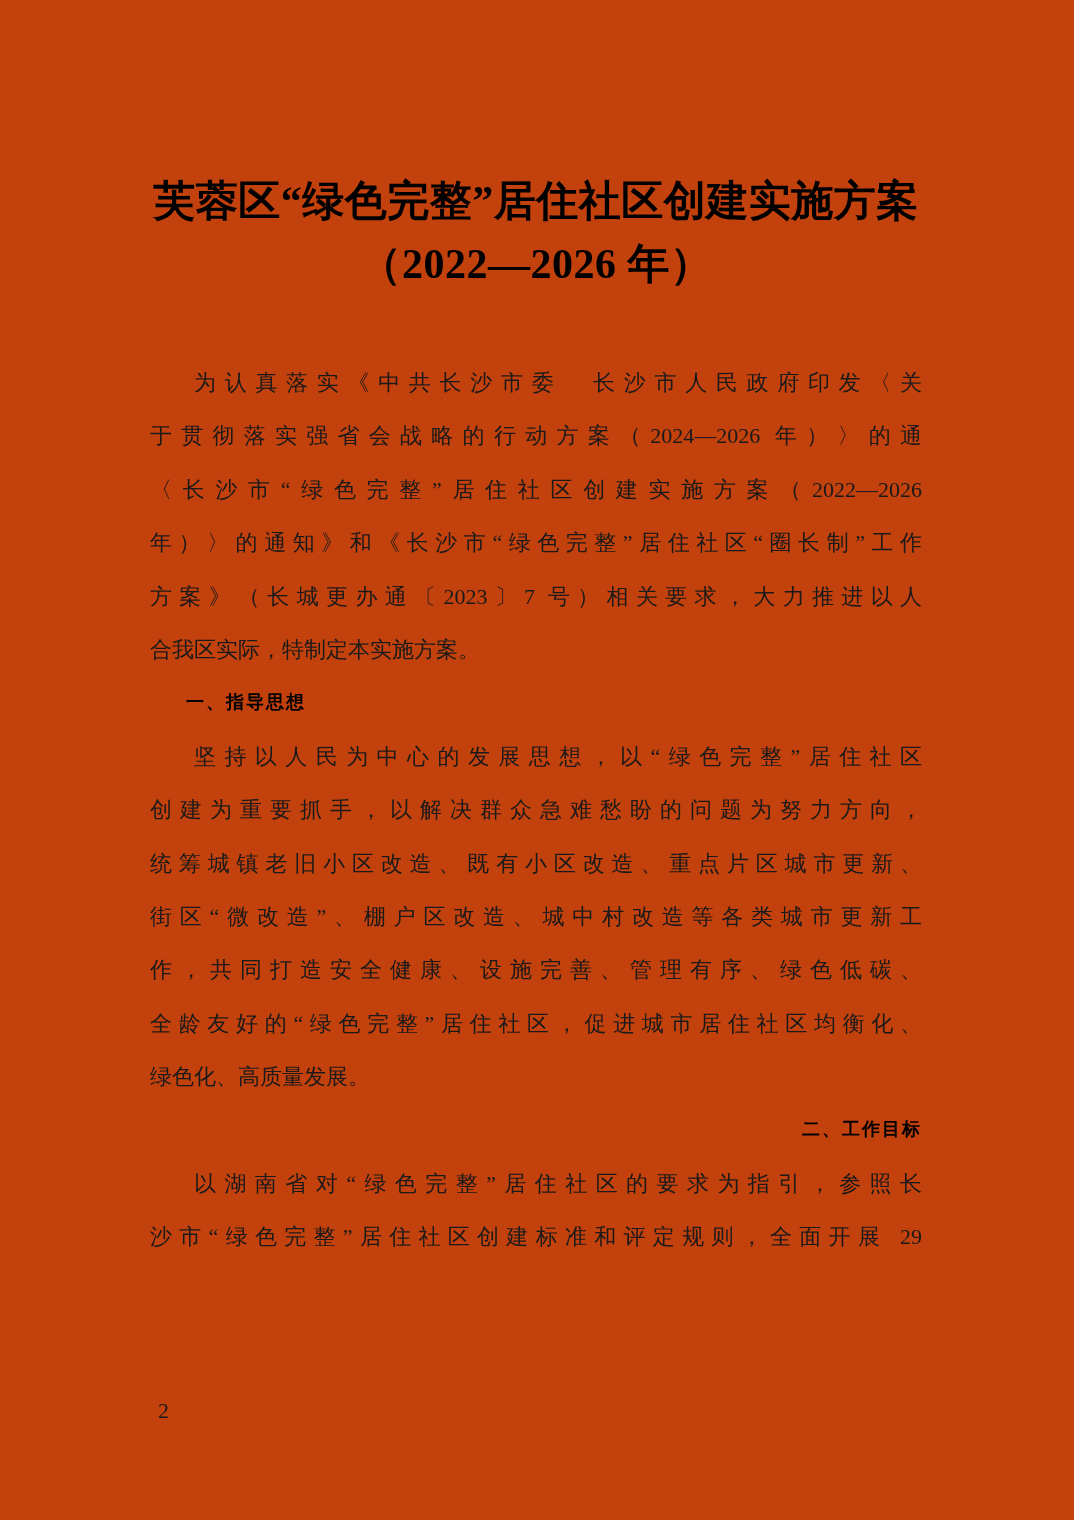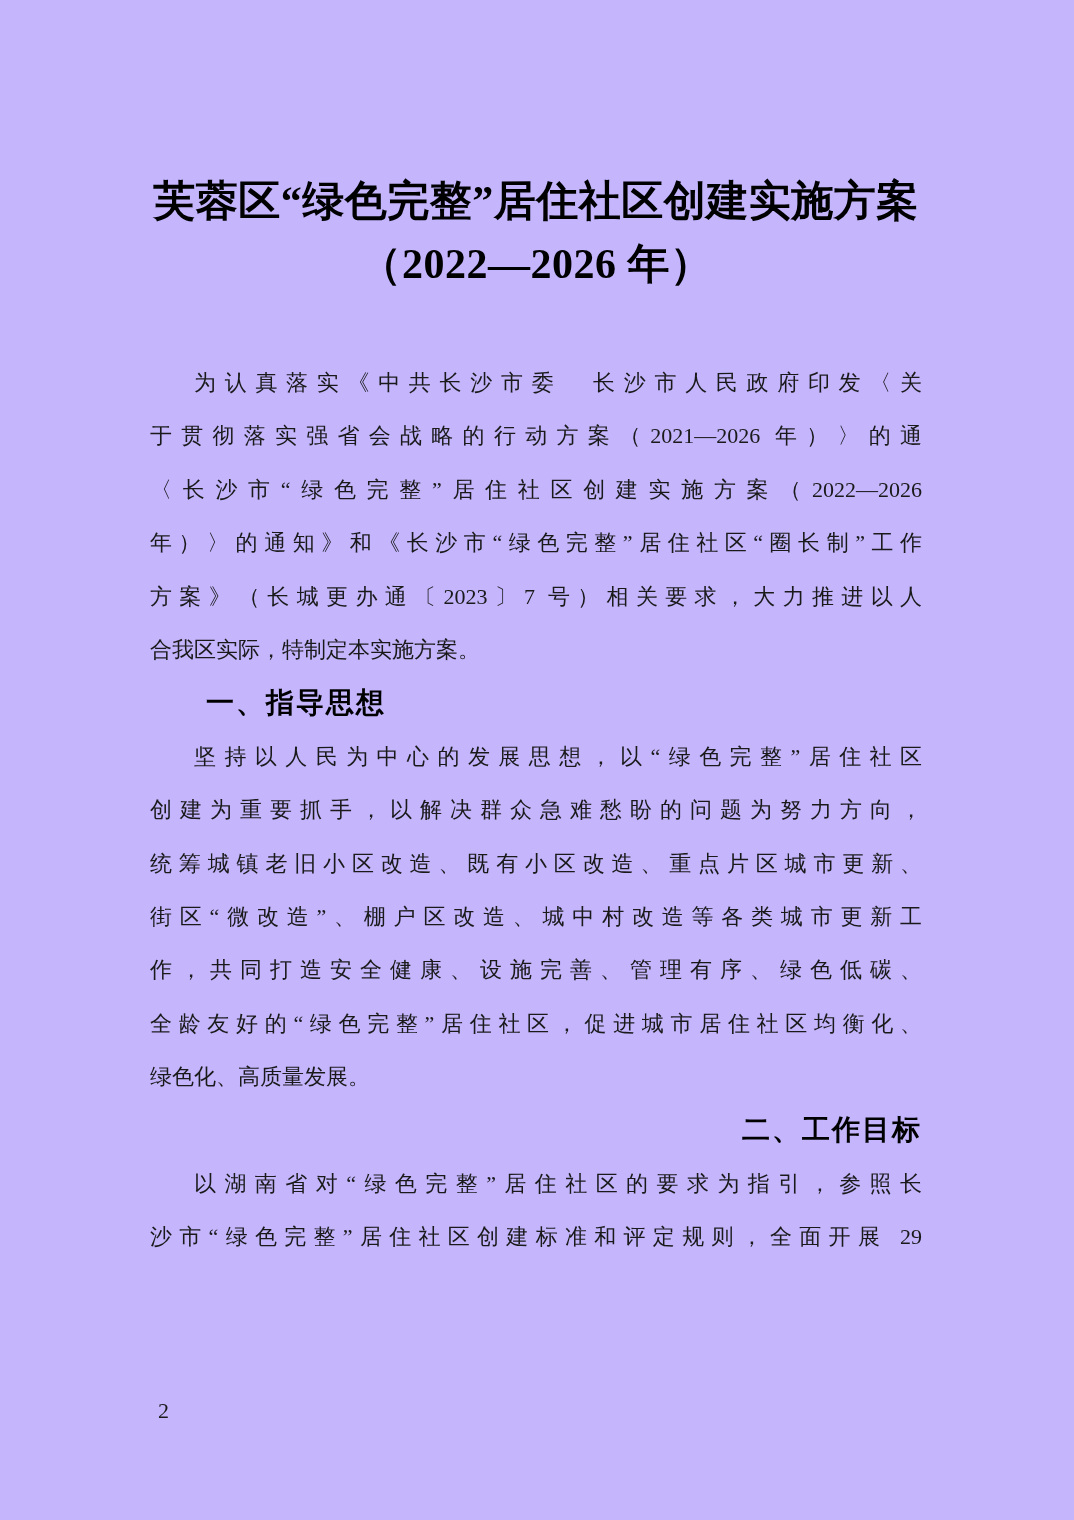--- a/index.html
+++ b/index.html
@@ -4,21 +4,21 @@
 <style>
   html, body {
     margin: 0;
     padding: 0;
     background: #ffffff;
   }
   .page {
     position: relative;
     width: 1074px;
     height: 1520px;
-    background: #c4b5fd;
+    background: #c2410c;
     color: #0e0e0e;
     font-family: "Liberation Serif", "DejaVu Serif", serif;
     overflow: hidden;
   }
   .content {
     position: absolute;
     left: 150px;
     top: 0;
     width: 772px;
   }
@@ -48,21 +48,21 @@
   }
   .line.indent {
     text-indent: 2em;
   }
   .line.last {
     text-align-last: left;
   }
   .heading {
     font-family: "Liberation Sans", "DejaVu Sans", sans-serif;
     font-weight: 700;
-    font-size: 28px;
+    font-size: 18px;
     line-height: 53.4px;
     height: 53.4px;
     text-indent: 2em;
     color: #000000;
     letter-spacing: 2px;
   }
   .page-number {
     position: absolute;
     left: 158px;
     top: 1398px;
@@ -77,21 +77,21 @@
 <main class="page">
   <div class="content">
 
     <h1 class="doc-title">
       <div class="title-line">芙蓉区“绿色完整”居住社区创建实施方案</div>
       <div class="title-line">（2022—2026 年）</div>
     </h1>
 
     <section class="doc-body">
       <div class="line indent">为认真落实《中共长沙市委　长沙市人民政府印发〈关</div>
-      <div class="line">于贯彻落实强省会战略的行动方案（2021—2026 年）〉的通</div>
+      <div class="line">于贯彻落实强省会战略的行动方案（2024—2026 年）〉的通</div>
       <div class="line">〈长沙市“绿色完整”居住社区创建实施方案（2022—2026</div>
       <div class="line">年）〉的通知》和《长沙市“绿色完整”居住社区“圈长制”工作</div>
       <div class="line">方案》（长城更办通〔2023〕7 号）相关要求，大力推进以人</div>
       <div class="line last">合我区实际，特制定本实施方案。</div>
 
       <h2 class="heading" style="margin:0;">一、指导思想</h2>
 
       <div class="line indent">坚持以人民为中心的发展思想，以“绿色完整”居住社区</div>
       <div class="line">创建为重要抓手，以解决群众急难愁盼的问题为努力方向，</div>
       <div class="line">统筹城镇老旧小区改造、既有小区改造、重点片区城市更新、</div>

